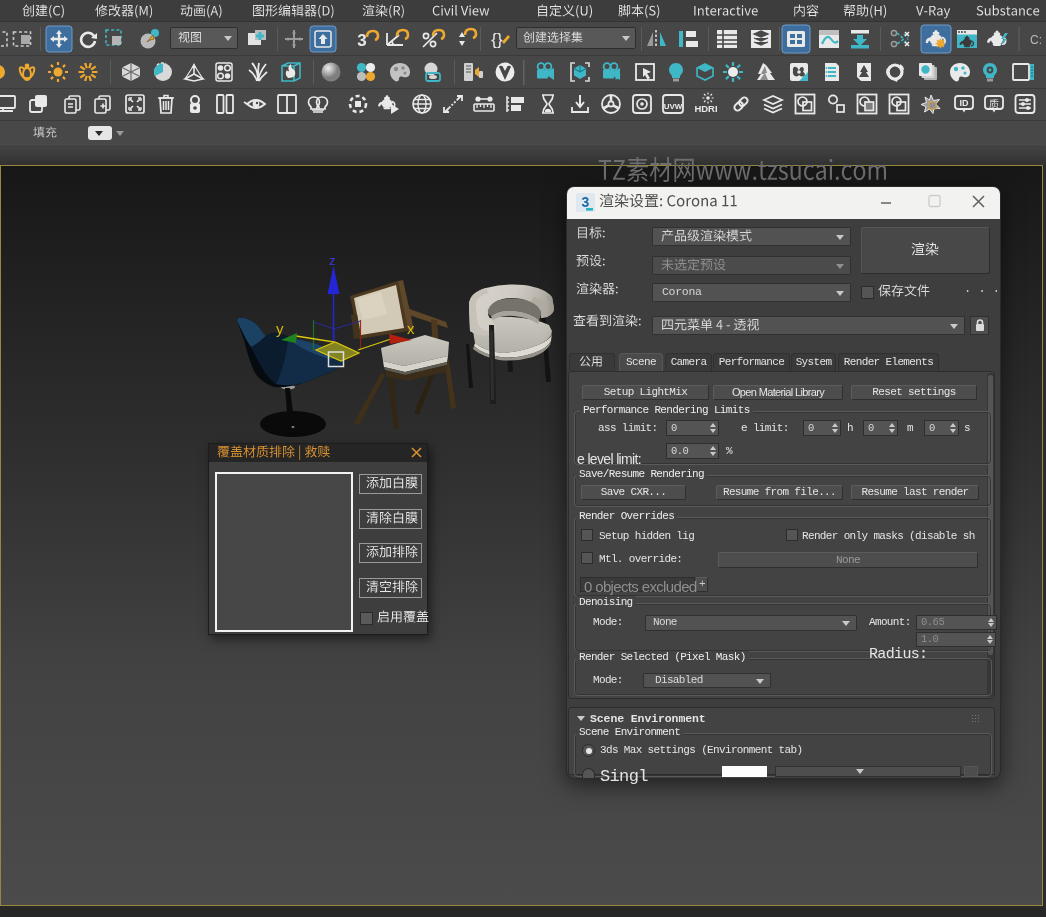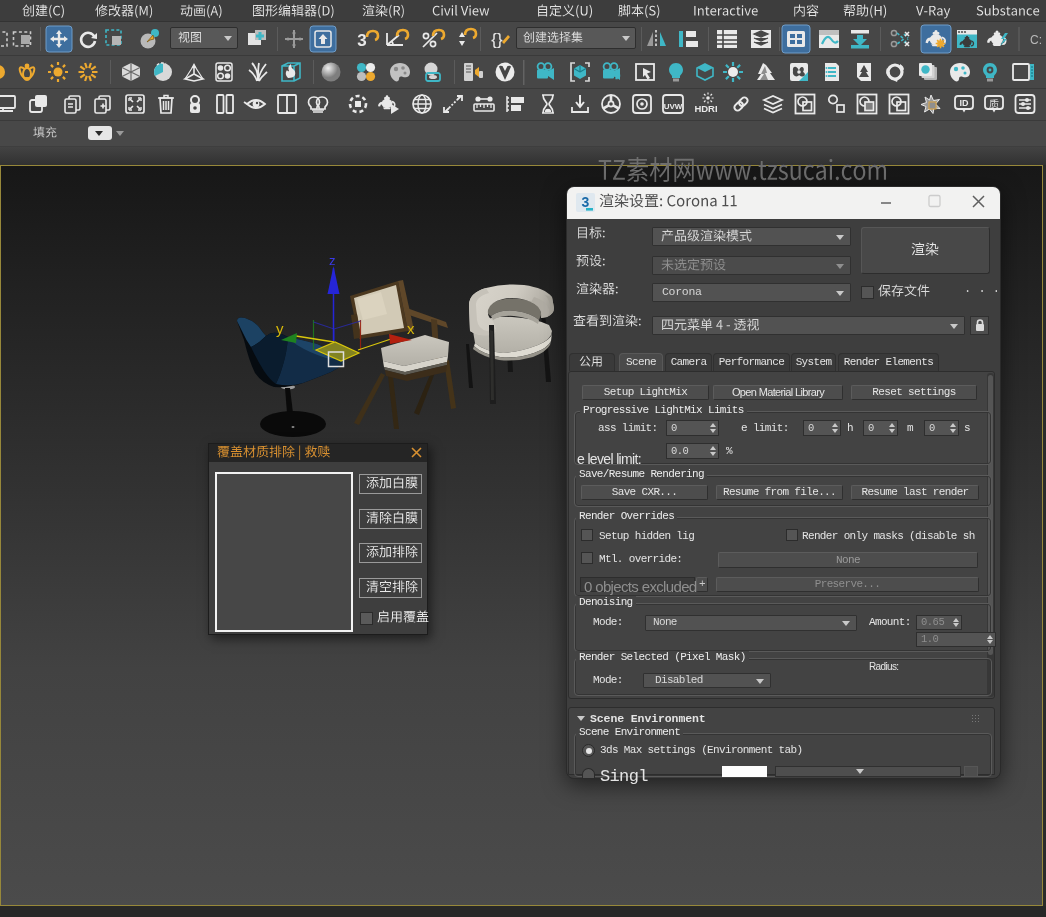--- a/index.html
+++ b/index.html
@@ -795,21 +795,21 @@
 <div class="abs" style="left:791px;top:356px;width:45px;text-align:center;color:#e2e2e2;font-size:11px;letter-spacing:-0.65px;font-family:'Liberation Mono';white-space:nowrap">System</div>
 <div class="abs" style="left:838px;top:353px;width:101px;height:18px;background:#3a3a3a;border:1px solid #303030;border-bottom:none;border-radius:4px 4px 0 0"></div>
 <div class="abs" style="left:838px;top:356px;width:101px;text-align:center;color:#e2e2e2;font-size:11px;letter-spacing:-0.65px;font-family:'Liberation Mono';white-space:nowrap">Render Elements</div>
 <div class="abs" style="left:568px;top:371px;width:427px;height:328px;background:#434343;border:1px solid #2d2d2d;border-radius:3px"></div>
 <div class="abs" style="left:987px;top:373px;width:7px;height:324px;background:#373737;border-radius:3px"></div>
 <div class="abs" style="left:988px;top:375px;width:5px;height:280px;background:#555;border-radius:3px"></div>
 <div class="abs" style="left:582px;top:385px;width:127px;height:15px;background:#4d4d4d;border:1px solid #5c5c5c;border-bottom-color:#2f2f2f;border-right-color:#2f2f2f;border-radius:2px;text-align:center;line-height:13px;font-family:'Liberation Mono';font-size:11px;letter-spacing:-0.65px;color:#e4e4e4;white-space:nowrap;overflow:visible">Setup LightMix</div>
 <div class="abs" style="left:713px;top:385px;width:130px;height:15px;background:#4d4d4d;border:1px solid #5c5c5c;border-bottom-color:#2f2f2f;border-right-color:#2f2f2f;border-radius:2px;text-align:center;line-height:13px;font-family:Liberation Sans, sans-serif;font-size:11px;letter-spacing:-0.65px;color:#e4e4e4;white-space:nowrap;overflow:visible">Open Material Library</div>
 <div class="abs" style="left:851px;top:385px;width:126px;height:15px;background:#4d4d4d;border:1px solid #5c5c5c;border-bottom-color:#2f2f2f;border-right-color:#2f2f2f;border-radius:2px;text-align:center;line-height:13px;font-family:'Liberation Mono';font-size:11px;letter-spacing:-0.65px;color:#e4e4e4;white-space:nowrap;overflow:visible">Reset settings</div>
 <div class="abs" style="left:574px;top:411px;width:418px;height:54px;border:1px solid #5a5a5a;border-radius:4px;box-shadow:inset 0 0 0 1px #343434"></div>
-    <div class="abs" style="left:580px;top:404px;background:#434343;padding:0 3px;font-family:'Liberation Mono';font-size:11px;letter-spacing:-0.65px;color:#ececec;white-space:pre">Progressive LightMix Limits</div>
+    <div class="abs" style="left:580px;top:404px;background:#434343;padding:0 3px;font-family:'Liberation Mono';font-size:11px;letter-spacing:-0.65px;color:#ececec;white-space:pre">Performance Rendering Limits</div>
 <div class="abs" style="left:598px;top:422px;font-family:'Liberation Mono';font-size:11px;letter-spacing:-0.65px;color:#e4e4e4;white-space:pre">ass limit:</div>
 <div class="abs" style="left:666px;top:420px;width:53px;height:16px;background:#545454;border:1px solid #2e2e2e">
       <span style="position:absolute;left:4px;top:0;font-family:'Liberation Mono';font-size:10.5px;letter-spacing:-0.5px;color:#d9d9d9;line-height:14px">0</span>
       <span class="abs" style="right:2px;top:2px;width:0;height:0;border-left:3.5px solid transparent;border-right:3.5px solid transparent;border-bottom:4px solid #c9c9c9"></span>
       <span class="abs" style="right:2px;bottom:2px;width:0;height:0;border-left:3.5px solid transparent;border-right:3.5px solid transparent;border-top:4px solid #c9c9c9"></span>
     </div>
 <div class="abs" style="left:741px;top:422px;font-family:'Liberation Mono';font-size:11px;letter-spacing:-0.65px;color:#e4e4e4;white-space:pre">e limit:</div>
 <div class="abs" style="left:803px;top:420px;width:38px;height:16px;background:#545454;border:1px solid #2e2e2e">
       <span style="position:absolute;left:4px;top:0;font-family:'Liberation Mono';font-size:10.5px;letter-spacing:-0.5px;color:#d9d9d9;line-height:14px">0</span>
       <span class="abs" style="right:2px;top:2px;width:0;height:0;border-left:3.5px solid transparent;border-right:3.5px solid transparent;border-bottom:4px solid #c9c9c9"></span>
@@ -830,50 +830,49 @@
 <div class="abs" style="left:964px;top:422px;font-family:'Liberation Mono';font-size:11px;letter-spacing:-0.65px;color:#e4e4e4;white-space:pre">s</div>
 <div class="abs" style="left:577px;top:451px;font-family:Liberation Sans, sans-serif;font-size:14px;letter-spacing:-0.65px;color:#e4e4e4;white-space:pre">e level limit:</div>
 <div class="abs" style="left:666px;top:443px;width:53px;height:16px;background:#545454;border:1px solid #2e2e2e">
       <span style="position:absolute;left:4px;top:0;font-family:'Liberation Mono';font-size:10.5px;letter-spacing:-0.5px;color:#d9d9d9;line-height:14px">0.0</span>
       <span class="abs" style="right:2px;top:2px;width:0;height:0;border-left:3.5px solid transparent;border-right:3.5px solid transparent;border-bottom:4px solid #c9c9c9"></span>
       <span class="abs" style="right:2px;bottom:2px;width:0;height:0;border-left:3.5px solid transparent;border-right:3.5px solid transparent;border-top:4px solid #c9c9c9"></span>
     </div>
 <div class="abs" style="left:726px;top:445px;font-family:'Liberation Mono';font-size:11px;letter-spacing:-0.65px;color:#e4e4e4;white-space:pre">%</div>
 <div class="abs" style="left:574px;top:475px;width:418px;height:32px;border:1px solid #5a5a5a;border-radius:4px;box-shadow:inset 0 0 0 1px #343434"></div>
     <div class="abs" style="left:576px;top:468px;background:#434343;padding:0 3px;font-family:'Liberation Mono';font-size:11px;letter-spacing:-0.65px;color:#ececec;white-space:pre">Save/Resume Rendering</div>
-<div class="abs" style="left:581px;top:485px;width:127px;height:15px;background:#4d4d4d;border:1px solid #5c5c5c;border-bottom-color:#2f2f2f;border-right-color:#2f2f2f;border-radius:2px;text-align:center;line-height:13px;font-family:'Liberation Mono';font-size:11px;letter-spacing:-0.65px;color:#e4e4e4;white-space:nowrap;overflow:visible">Save CXR...</div>
+<div class="abs" style="left:581px;top:485px;width:105px;height:15px;background:#4d4d4d;border:1px solid #5c5c5c;border-bottom-color:#2f2f2f;border-right-color:#2f2f2f;border-radius:2px;text-align:center;line-height:13px;font-family:'Liberation Mono';font-size:11px;letter-spacing:-0.65px;color:#e4e4e4;white-space:nowrap;overflow:visible">Save CXR...</div>
 <div class="abs" style="left:716px;top:485px;width:127px;height:15px;background:#4d4d4d;border:1px solid #5c5c5c;border-bottom-color:#2f2f2f;border-right-color:#2f2f2f;border-radius:2px;text-align:center;line-height:13px;font-family:'Liberation Mono';font-size:11px;letter-spacing:-0.65px;color:#e4e4e4;white-space:nowrap;overflow:visible">Resume from file...</div>
 <div class="abs" style="left:851px;top:485px;width:128px;height:15px;background:#4d4d4d;border:1px solid #5c5c5c;border-bottom-color:#2f2f2f;border-right-color:#2f2f2f;border-radius:2px;text-align:center;line-height:13px;font-family:'Liberation Mono';font-size:11px;letter-spacing:-0.65px;color:#e4e4e4;white-space:nowrap;overflow:visible">Resume last render</div>
 <div class="abs" style="left:574px;top:517px;width:418px;height:80px;border:1px solid #5a5a5a;border-radius:4px;box-shadow:inset 0 0 0 1px #343434"></div>
     <div class="abs" style="left:576px;top:510px;background:#434343;padding:0 3px;font-family:'Liberation Mono';font-size:11px;letter-spacing:-0.65px;color:#ececec;white-space:pre">Render Overrides</div>
 <div class="abs" style="left:581px;top:529px;width:12px;height:12px;background:#555;border:1px solid #2c2c2c"></div>
 <div class="abs" style="left:599px;top:530px;font-family:'Liberation Mono';font-size:11px;letter-spacing:-0.65px;color:#e4e4e4;white-space:pre">Setup hidden lig</div>
 <div class="abs" style="left:786px;top:529px;width:12px;height:12px;background:#555;border:1px solid #2c2c2c"></div>
 <div class="abs" style="left:802px;top:530px;font-family:'Liberation Mono';font-size:11px;letter-spacing:-0.65px;color:#e4e4e4;white-space:pre">Render only masks (disable sh</div>
 <div class="abs" style="left:581px;top:552px;width:12px;height:12px;background:#555;border:1px solid #2c2c2c"></div>
 <div class="abs" style="left:599px;top:553px;font-family:Liberation Mono, monospace;font-size:11px;letter-spacing:-0.65px;color:#e4e4e4;white-space:pre">Mtl. override:</div>
 <div class="abs" style="left:718px;top:552px;width:260px;height:16px;background:#4d4d4d;border:1px solid #5c5c5c;border-bottom-color:#2f2f2f;border-right-color:#2f2f2f;border-radius:2px;text-align:center;line-height:14px;font-family:'Liberation Mono';font-size:11px;letter-spacing:-0.65px;color:#9a9a9a;white-space:nowrap;overflow:visible">None</div>
 <div class="abs" style="left:580px;top:577px;width:115px;height:15px;background:#3a3a3a;border:1px solid #2d2d2d"></div>
 <div class="abs" style="left:584px;top:578px;font-family:Liberation Sans, sans-serif;font-size:15px;letter-spacing:-0.65px;color:#8e8e8e;white-space:pre">0 objects excluded.</div>
 <div class="abs" style="left:696px;top:577px;width:12px;height:15px;background:#4d4d4d;border:1px solid #5c5c5c;border-bottom-color:#2f2f2f;border-right-color:#2f2f2f;border-radius:2px;text-align:center;line-height:13px;font-family:'Liberation Mono';font-size:11px;letter-spacing:-0.65px;color:#c9c9c9;white-space:nowrap;overflow:visible">+</div>
-<div class="abs" style="left:716px;top:577px;width:263px;height:15px;background:#4d4d4d;border:1px solid #5c5c5c;border-bottom-color:#2f2f2f;border-right-color:#2f2f2f;border-radius:2px;text-align:center;line-height:13px;font-family:'Liberation Mono';font-size:11px;letter-spacing:-0.65px;color:#8e8e8e;white-space:nowrap;overflow:visible">Preserve...</div>
 <div class="abs" style="left:574px;top:603px;width:418px;height:49px;border:1px solid #5a5a5a;border-radius:4px;box-shadow:inset 0 0 0 1px #343434"></div>
     <div class="abs" style="left:576px;top:596px;background:#434343;padding:0 3px;font-family:'Liberation Mono';font-size:11px;letter-spacing:-0.65px;color:#ececec;white-space:pre">Denoising</div>
 <div class="abs" style="left:593px;top:616px;font-family:'Liberation Mono';font-size:11px;letter-spacing:-0.65px;color:#e4e4e4;white-space:pre">Mode:</div>
 <div class="abs" style="left:645px;top:615px;width:212px;height:16px;background:#525252;border:1px solid #303030;border-radius:1px">
       <span class="abs" style="right:6px;top:5.0px;width:0;height:0;border-left:4.5px solid transparent;border-right:4.5px solid transparent;border-top:5.5px solid #c9c9c9"></span>
     </div>
     <div class="abs" style="left:653px;top:616px;font-family:'Liberation Mono';font-size:11px;letter-spacing:-0.65px;color:#d9d9d9;white-space:pre">None</div>
 <div class="abs" style="left:869px;top:616px;font-family:'Liberation Mono';font-size:11px;letter-spacing:-0.65px;color:#e4e4e4;white-space:pre">Amount:</div>
-<div class="abs" style="left:916px;top:615px;width:46px;height:15px;background:#545454;border:1px solid #2e2e2e">
+<div class="abs" style="left:916px;top:615px;width:81px;height:15px;background:#545454;border:1px solid #2e2e2e">
       <span style="position:absolute;left:4px;top:0;font-family:'Liberation Mono';font-size:10.5px;letter-spacing:-0.5px;color:#8e8e8e;line-height:13px">0.65</span>
       <span class="abs" style="right:2px;top:2px;width:0;height:0;border-left:3.5px solid transparent;border-right:3.5px solid transparent;border-bottom:4px solid #c9c9c9"></span>
       <span class="abs" style="right:2px;bottom:2px;width:0;height:0;border-left:3.5px solid transparent;border-right:3.5px solid transparent;border-top:4px solid #c9c9c9"></span>
     </div>
-<div class="abs" style="left:869px;top:661px;font-family:Liberation Sans, sans-serif;font-size:10px;letter-spacing:-0.65px;color:#e4e4e4;white-space:pre">Radius:</div>
+<div class="abs" style="left:869px;top:646px;font-family:Liberation Mono, monospace;font-size:15px;letter-spacing:-0.65px;color:#e4e4e4;white-space:pre">Radius:</div>
 <div class="abs" style="left:916px;top:632px;width:80px;height:15px;background:#545454;border:1px solid #2e2e2e">
       <span style="position:absolute;left:4px;top:0;font-family:'Liberation Mono';font-size:10.5px;letter-spacing:-0.5px;color:#8e8e8e;line-height:13px">1.0</span>
       <span class="abs" style="right:2px;top:2px;width:0;height:0;border-left:3.5px solid transparent;border-right:3.5px solid transparent;border-bottom:4px solid #c9c9c9"></span>
       <span class="abs" style="right:2px;bottom:2px;width:0;height:0;border-left:3.5px solid transparent;border-right:3.5px solid transparent;border-top:4px solid #c9c9c9"></span>
     </div>
 <div class="abs" style="left:574px;top:658px;width:418px;height:38px;border:1px solid #5a5a5a;border-radius:4px;box-shadow:inset 0 0 0 1px #343434"></div>
     <div class="abs" style="left:576px;top:651px;background:#434343;padding:0 3px;font-family:'Liberation Mono';font-size:11px;letter-spacing:-0.65px;color:#ececec;white-space:pre">Render Selected (Pixel Mask)</div>
 <div class="abs" style="left:593px;top:674px;font-family:'Liberation Mono';font-size:11px;letter-spacing:-0.65px;color:#e4e4e4;white-space:pre">Mode:</div>
 <div class="abs" style="left:643px;top:673px;width:128px;height:15px;background:#525252;border:1px solid #303030;border-radius:1px">
       <span class="abs" style="right:6px;top:4.5px;width:0;height:0;border-left:4.5px solid transparent;border-right:4.5px solid transparent;border-top:5.5px solid #c9c9c9"></span>

